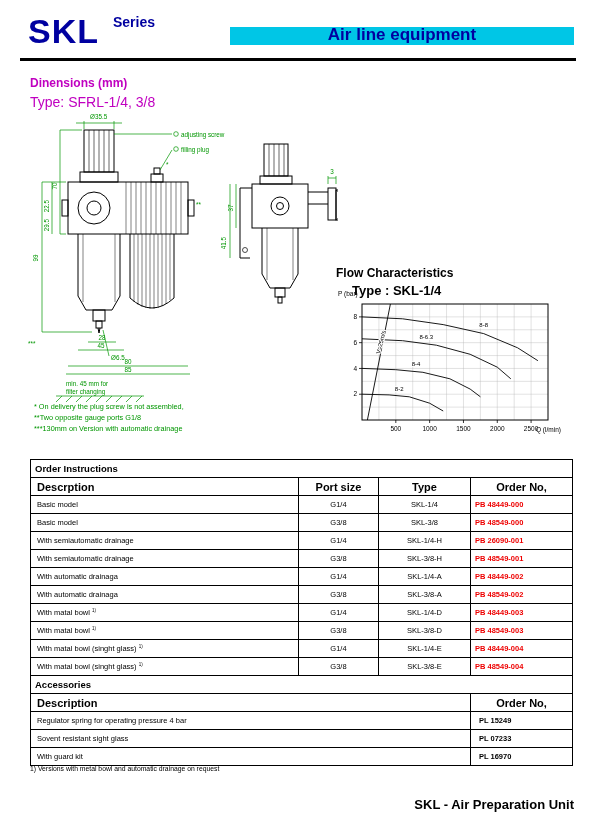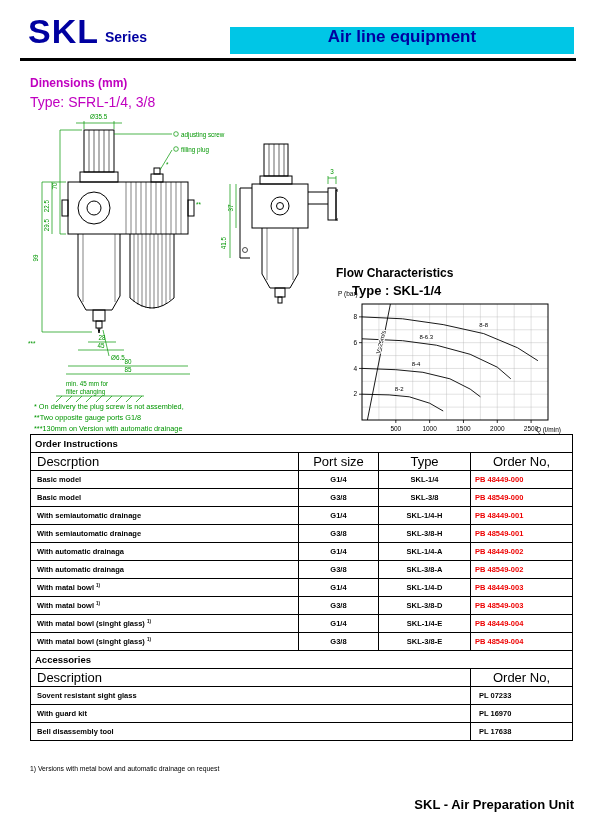--- a/index.html
+++ b/index.html
@@ -1,49 +1,49 @@
 <!DOCTYPE html>
 <html style="--brand-blue: #0000A0; --band-cyan: #00C6E6; --heading-magenta: #C000C0; --dimension-green: #009600; --order-red: #EE0000;"><head>
 <meta charset="utf-8">
 <style>
   html,body{margin:0;padding:0}
   body{font-family:"Liberation Sans",sans-serif;background:#ffffff;color:#000}
   .page{position:relative;width:600px;height:823px;background:#fff;overflow:hidden}
 
   
-  .brand{position:absolute;left:28px;top:14px;display:flex;align-items:flex-end;gap:6px;color:var(--brand-blue,#0000A0)}
+  .brand{position:absolute;left:28px;top:14px;display:flex;align-items:flex-start;gap:14px;color:var(--brand-blue,#0000A0)}
   .brand-skl{font-size:34px;font-weight:bold;line-height:1;letter-spacing:1px}
   .brand-series{font-size:14px;font-weight:bold;padding-bottom:3px}
-  .band{position:absolute;left:230px;top:27px;width:344px;height:27px;background:var(--band-cyan,#00C6E6);display:flex;align-items:flex-start;justify-content:center}
+  .band{position:absolute;left:230px;top:27px;width:344px;height:18px;background:var(--band-cyan,#00C6E6);display:flex;align-items:flex-end;justify-content:center}
   .band-text{font-size:17px;font-weight:bold;color:var(--brand-blue,#0000A0)}
   .rule{position:absolute;left:20px;top:58px;width:556px;height:3px;background:#000}
 
   .dim-title{position:absolute;left:30px;top:76px;font-size:12px;font-weight:bold;color:var(--heading-magenta,#C000C0)}
   .type-line{position:absolute;left:30px;top:94px;font-size:14px;color:var(--heading-magenta,#C000C0)}
 
   #drawings{position:absolute;left:26px;top:108px}
   #drawings text{font-size:6.3px;fill:var(--dimension-green,#009600);stroke:none;font-family:"Liberation Sans",sans-serif}
 
   .flow-block{position:absolute;left:336px;top:266px;width:236px;height:190px}
   .flow-title{font-size:12px;font-weight:bold}
   .flow-type{font-size:13px;margin:3px 0 0 16px;font-weight:bold}
   .flow-ylabel{position:absolute;left:2px;top:24px;font-size:6.5px}
   #flow-chart{position:absolute;left:0;top:32px}
   .flow-xlabel{position:absolute;left:200px;top:160px;font-size:6.5px}
 
   .notes{position:absolute;left:34px;top:401px;font-size:7.3px;color:var(--dimension-green,#009600);line-height:11px}
 
-  .order-table{position:absolute;left:30px;top:434px;width:542px;border-collapse:collapse;table-layout:fixed;font-size:7.5px;border:1.5px solid #000}
-  .order-table th,.order-table td{border:1px solid #000;height:17px;padding:0 4px;font-weight:bold;overflow:hidden;white-space:nowrap}
+  .order-table{position:absolute;left:30px;top:459px;width:542px;border-collapse:collapse;table-layout:fixed;font-size:7.5px;border:1.5px solid #000}
+  .order-table th,.order-table td{border:1px solid #000;height:17px;padding:0 4px;font-weight:normal;overflow:hidden;white-space:nowrap}
   .order-table .title-row th{text-align:left;font-size:9.5px;font-weight:bold;padding-left:4px}
-  .order-table .head-row th{font-weight:normal;font-size:13px;text-align:center}
+  .order-table .head-row th{font-weight:bold;font-size:11px;text-align:center}
   .order-table .head-row .c-desc{text-align:left;padding-left:6px}
   .order-table td.c-desc{text-align:left;padding-left:6px}
   .order-table td.c-port{text-align:center}
-  .order-table td.c-type{text-align:center;font-weight:bold}
+  .order-table td.c-type{text-align:center;font-weight:normal}
   .order-table td.c-order{color:var(--order-red,#EE0000);font-weight:bold;}
   .order-table td.c-acc-order{font-weight:bold;padding-left:8px}
   sup{font-size:60%;vertical-align:super;line-height:0}
 
   .footnote{position:absolute;left:30px;top:765px;font-size:6.8px}
   .footer{position:absolute;right:26px;top:797px;font-size:13px;font-weight:bold}
 </style>
 </head>
 <body>
 
@@ -235,21 +235,21 @@
         <tr>
           <td class="c-desc">Basic model</td>
           <td class="c-port">G3/8</td>
           <td class="c-type">SKL-3/8</td>
           <td class="c-order">PB 48549-000</td>
         </tr>
         <tr>
           <td class="c-desc">With semiautomatic drainage</td>
           <td class="c-port">G1/4</td>
           <td class="c-type">SKL-1/4-H</td>
-          <td class="c-order">PB 48449-001</td>
+          <td class="c-order">PB 26090-001</td>
         </tr>
         <tr>
           <td class="c-desc">With semiautomatic drainage</td>
           <td class="c-port">G3/8</td>
           <td class="c-type">SKL-3/8-H</td>
           <td class="c-order">PB 48549-001</td>
         </tr>
         <tr>
           <td class="c-desc">With automatic drainaga</td>
           <td class="c-port">G1/4</td>
@@ -291,30 +291,30 @@
       <tr class="title-row">
         <th colspan="4">Accessories</th>
       </tr>
       <tr class="head-row">
         <th colspan="3" class="c-desc">Description</th>
         <th class="c-order">Order No,</th>
       </tr>
     </tbody>
     <tbody id="acc-body">
         <tr>
+          <td colspan="3" class="c-desc">Regulator spring for operating pressure 4 bar</td>
+          <td class="c-acc-order">PL 15249</td>
+        </tr>
+        <tr>
           <td colspan="3" class="c-desc">Sovent resistant sight glass</td>
           <td class="c-acc-order">PL 07233</td>
         </tr>
         <tr>
           <td colspan="3" class="c-desc">With guard kit</td>
           <td class="c-acc-order">PL 16970</td>
         </tr>
-        <tr>
-          <td colspan="3" class="c-desc">Bell disassembly tool</td>
-          <td class="c-acc-order">PL 17638</td>
-        </tr>
       </tbody>
   </table>
 
   <div class="footnote">1) Versions with metal bowl and automatic drainage on request</div>
   <div class="footer">SKL - Air Preparation Unit</div>
 
 </div>
 
 </body></html>

